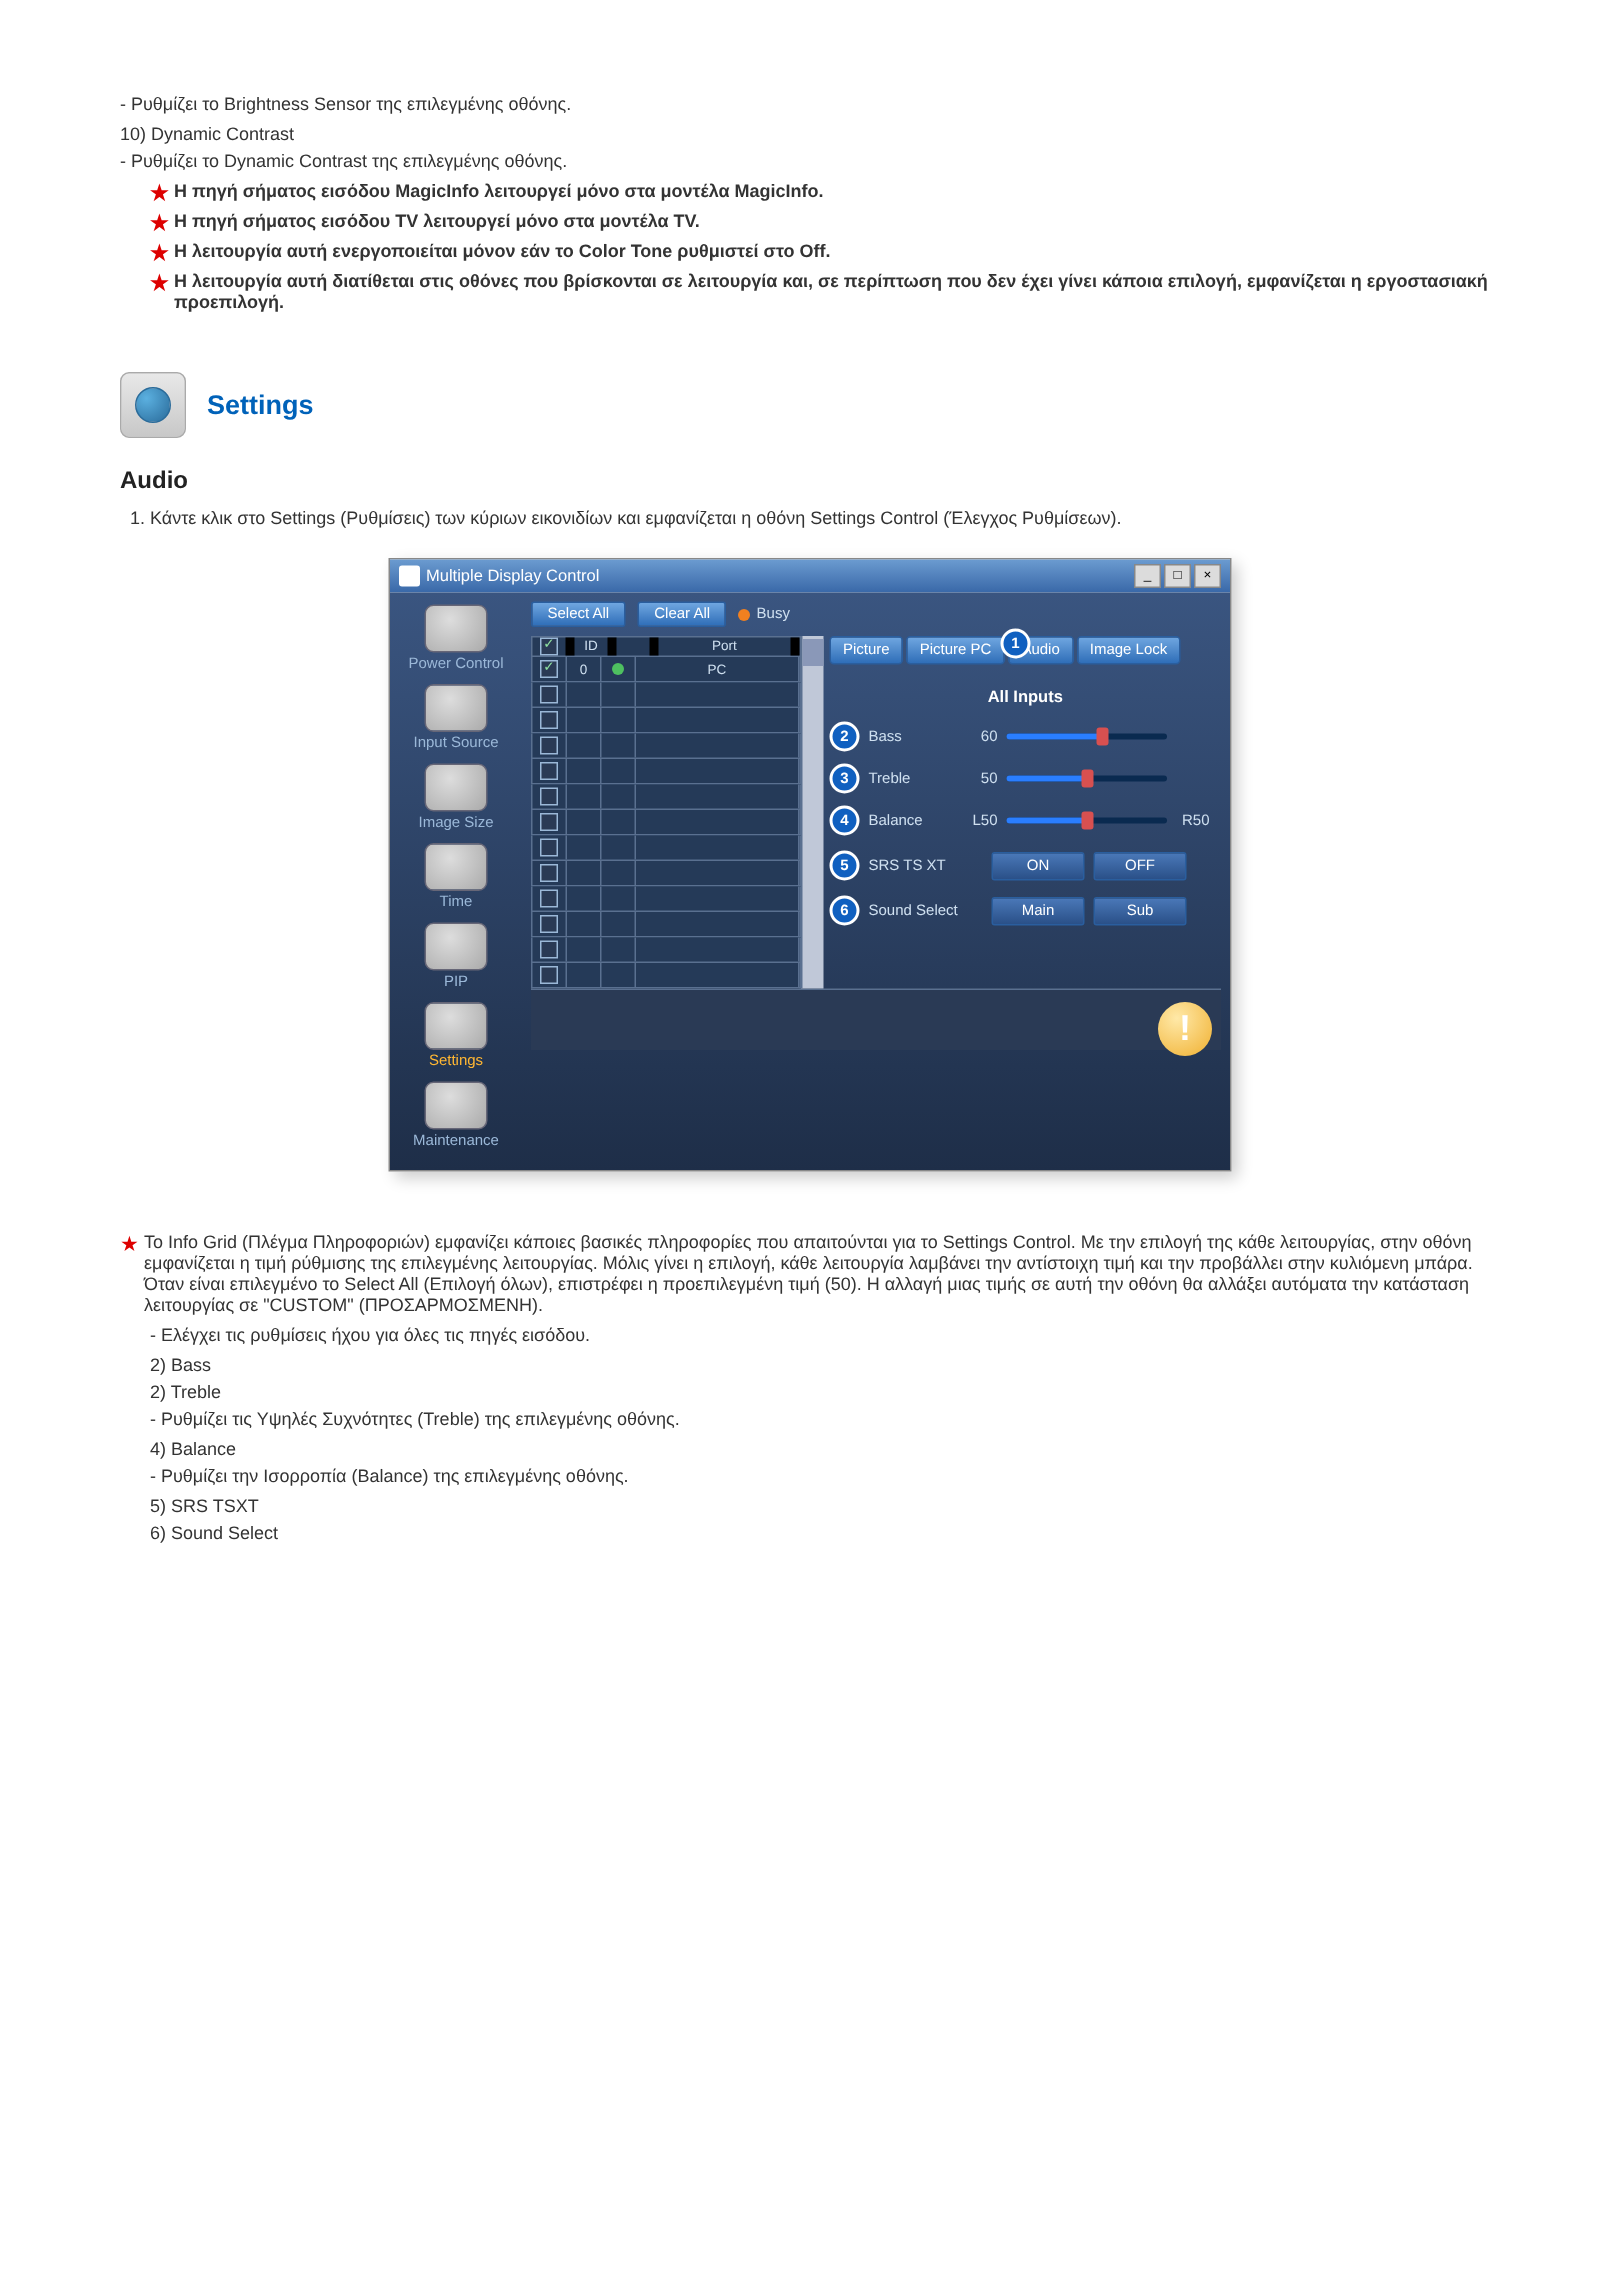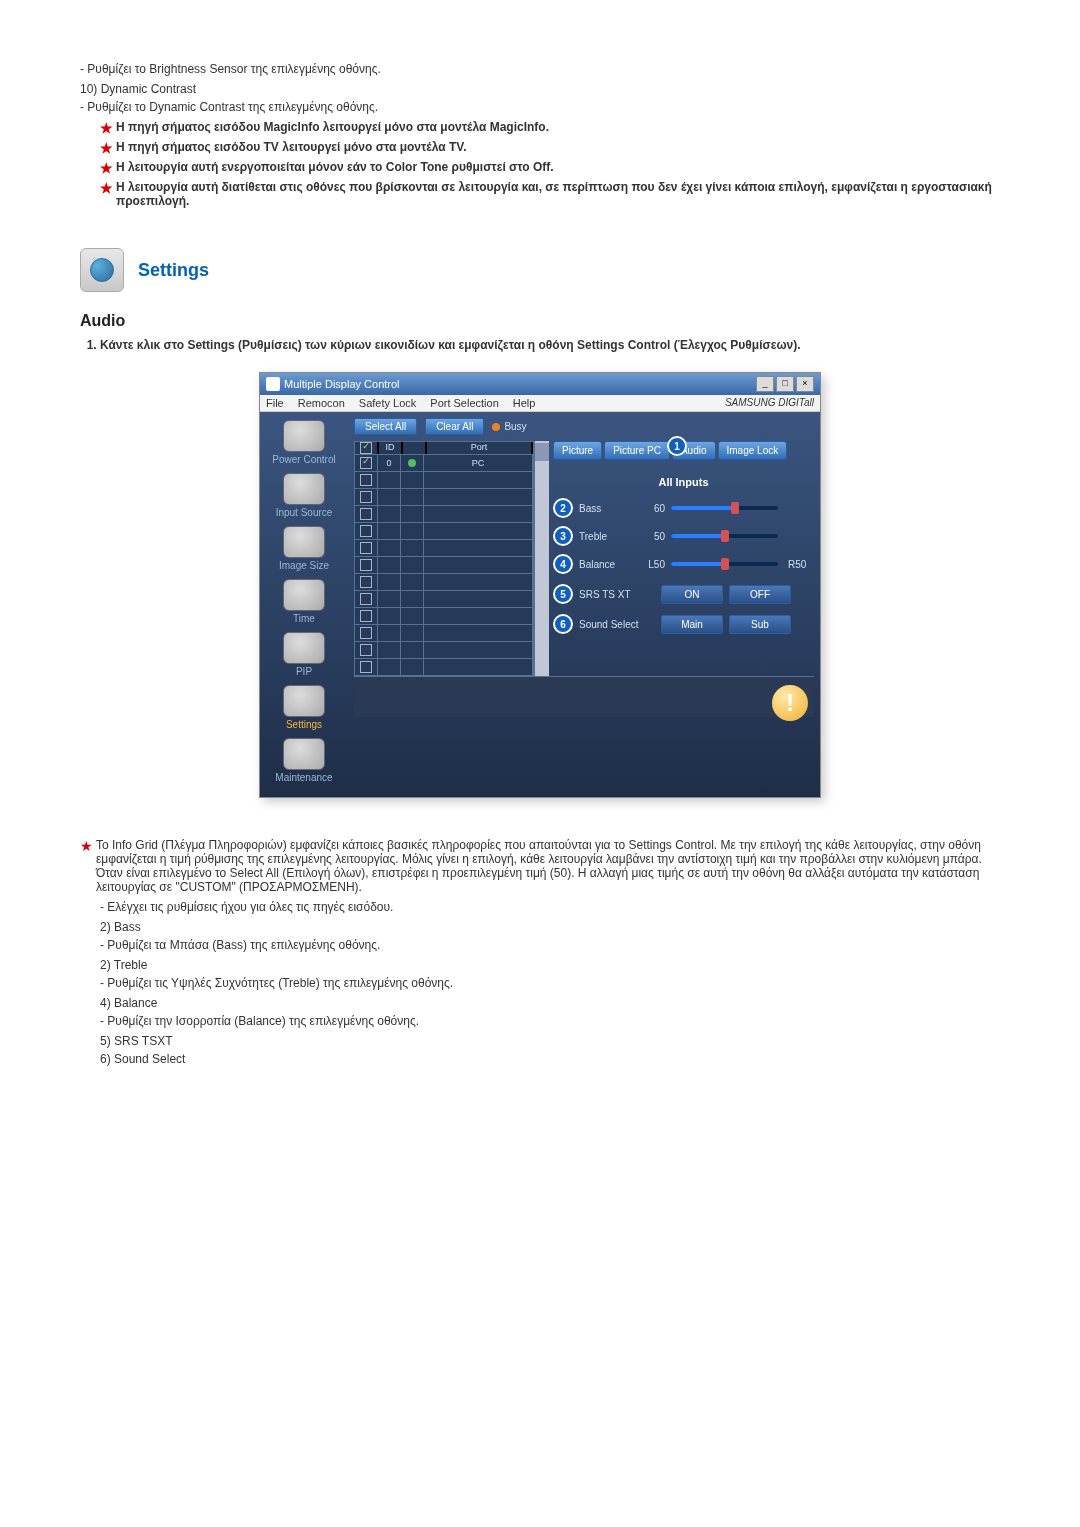--- a/index.html
+++ b/index.html
@@ -54,21 +54,21 @@
     font-size: 18px;
     font-weight: bold;
     color: #0062b9;
   }
   .audio-title {
     font-size: 16px;
     font-weight: bold;
     color: #222;
     margin: 20px 0 8px 0;
   }
-  ol.audio-steps { margin: 0 0 20px 20px; padding: 0; font-weight: bold; }
+  ol.audio-steps { margin: 0 0 20px 20px; padding: 0; }
   ol.audio-steps li { margin: 4px 0; }
 
   
   .app-window {
     width: 560px;
     margin: 20px auto 40px auto;
     border: 1px solid #888;
     font-family: Tahoma, sans-serif;
     font-size: 11px;
     background: #fff;
@@ -144,21 +144,21 @@
   }
   .busy { display:flex; align-items:center; gap:4px; color:#cfe0f0; font-size:10px; }
   .busy-dot { width:8px;height:8px;border-radius:50%;background:#f08020; }
 
   .grid-and-right { display:flex; gap:4px; }
   .grid-area { flex: 0 0 195px; }
   .grid-head {
     display:flex; border:1px solid #5a7090;
     background:#253a58;
   }
-  .gh-cell { border-right:2px solid #000000; text-align:center; font-size:9px; color:#cfe0f0; }
+  .gh-cell { border-right:6px solid #000000; text-align:center; font-size:9px; color:#cfe0f0; }
   .gh-check { width:22px; }
   .gh-id   { width:22px; }
   .gh-stat { width:22px; }
   .gh-input{ flex:1; }
   .grid-row {
     display:flex; border:1px solid #5a7090; border-top:none;
     background:#253a58; height:16px;
   }
   .gr-cell { border-right:1px solid #5a7090; text-align:center; font-size:9px; color:#cfe0f0; display:flex;align-items:center;justify-content:center; }
   .gr-check { width:22px; }
@@ -268,28 +268,20 @@
     <div class="titlebar-left">
       <span class="titlebar-icon"></span>
       <span>Multiple Display Control</span>
     </div>
     <div class="window-controls">
       <div class="wctrl">_</div>
       <div class="wctrl">□</div>
       <div class="wctrl">×</div>
     </div>
   </div>
-  <div class="menubar">
-    <span>File</span>
-    <span>Remocon</span>
-    <span>Safety Lock</span>
-    <span>Port Selection</span>
-    <span>Help</span>
-    <span class="brand">SAMSUNG DIGITall</span>
-  </div>
   <div class="app-body">
     <div class="sidebar">
       <div class="side-item">
           <div class="side-icon"></div>
           <div class="side-label">Power Control</div>
         </div>
       <div class="side-item">
           <div class="side-icon"></div>
           <div class="side-label">Input Source</div>
         </div>
@@ -508,20 +500,19 @@
 </div>
 
 <div class="indent1 post-note">
   <span class="star-icon">★</span>
   <span>Το Info Grid (Πλέγμα Πληροφοριών) εμφανίζει κάποιες βασικές πληροφορίες που απαιτούνται για το Settings Control. Με την επιλογή της κάθε λειτουργίας, στην οθόνη εμφανίζεται η τιμή ρύθμισης της επιλεγμένης λειτουργίας. Μόλις γίνει η επιλογή, κάθε λειτουργία λαμβάνει την αντίστοιχη τιμή και την προβάλλει στην κυλιόμενη μπάρα. Όταν είναι επιλεγμένο το Select All (Επιλογή όλων), επιστρέφει η προεπιλεγμένη τιμή (50). Η αλλαγή μιας τιμής σε αυτή την οθόνη θα αλλάξει αυτόματα την κατάσταση λειτουργίας σε "CUSTOM" (ΠΡΟΣΑΡΜΟΣΜΕΝΗ).</span>
 </div>
 
 <div class="indent1">
   <div class="indent1 sub-item">- Ελέγχει τις ρυθμίσεις ήχου για όλες τις πηγές εισόδου.</div>
   <div class="num-item">2) Bass</div>
-  <div class="indent1 sub-item">- Ρυθμίζει τα Μπάσα (Bass) της επιλεγμένης οθόνης.</div>
   <div class="num-item">2) Treble</div>
   <div class="indent1 sub-item">- Ρυθμίζει τις Υψηλές Συχνότητες (Treble) της επιλεγμένης οθόνης.</div>
   <div class="num-item">4) Balance</div>
   <div class="indent1 sub-item">- Ρυθμίζει την Ισορροπία (Balance) της επιλεγμένης οθόνης.</div>
   <div class="num-item">5) SRS TSXT</div>
   <div class="num-item">6) Sound Select</div>
 </div>
 
 </body></html>

